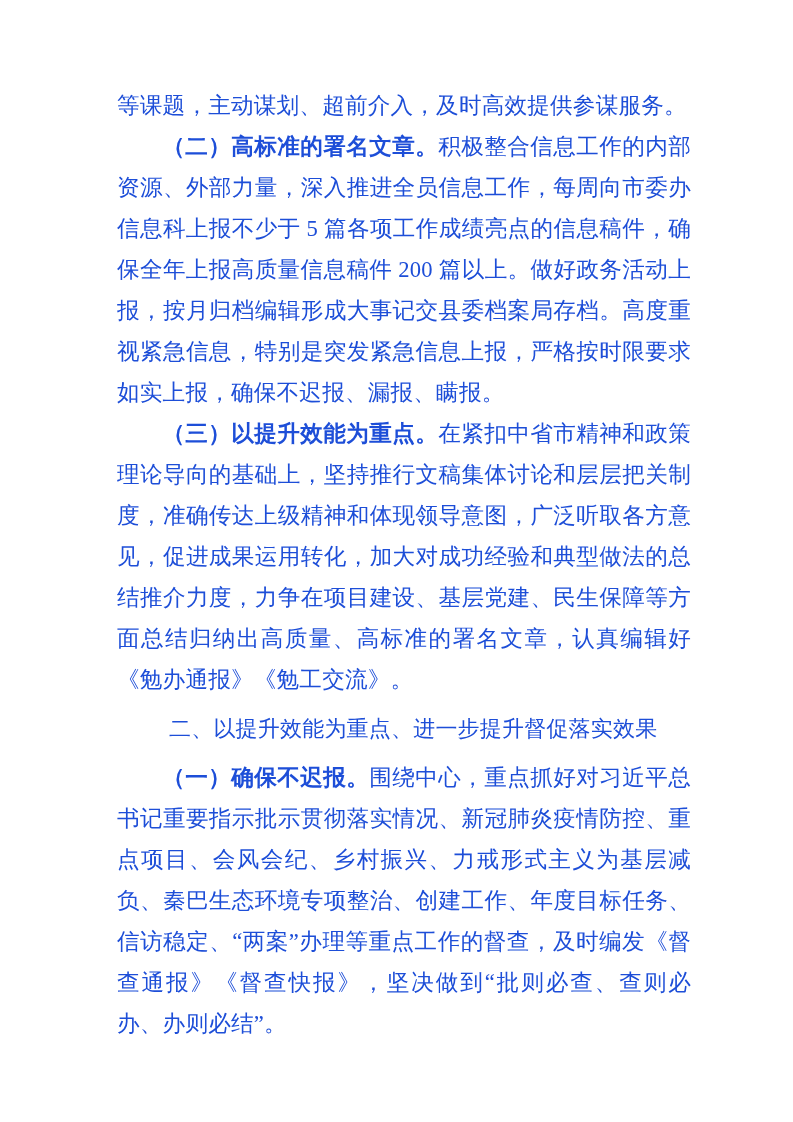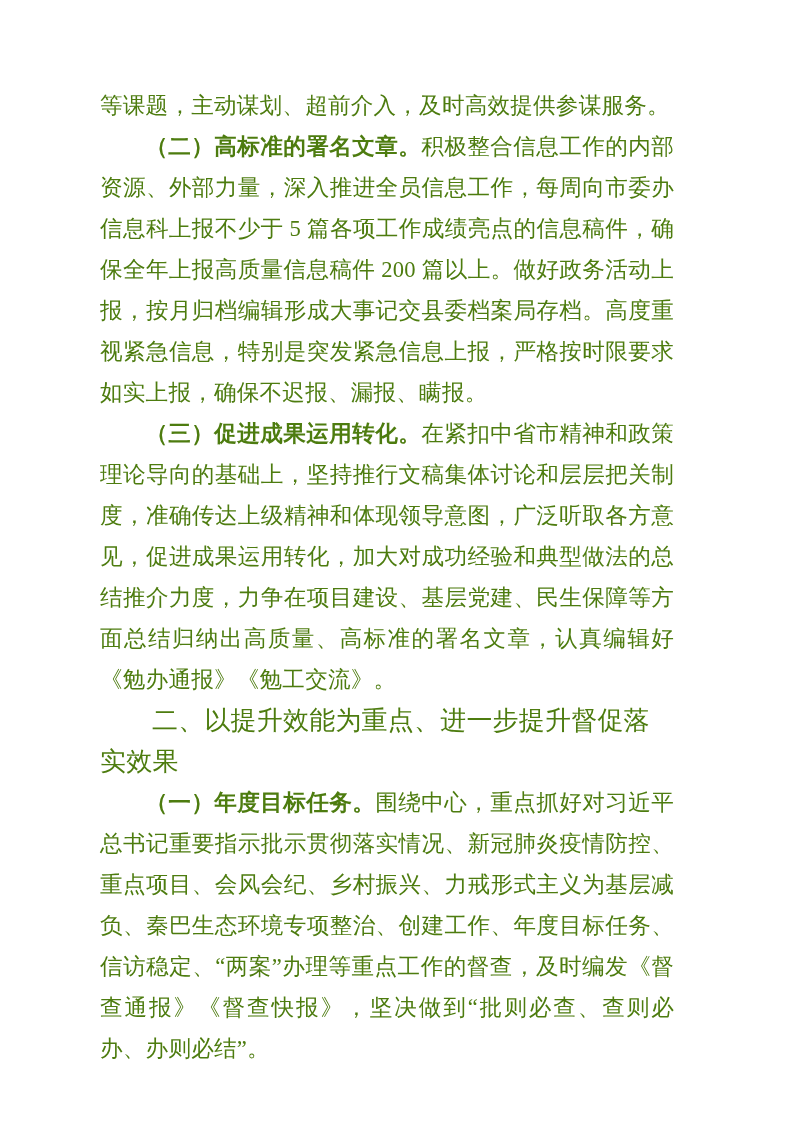--- a/index.html
+++ b/index.html
@@ -10,66 +10,66 @@
   .page {
     position: relative;
     width: 793px;
     height: 1122px;
     background: #ffffff;
     overflow: hidden;
     font-family: "Liberation Serif", "DejaVu Serif", serif;
   }
   .content {
     position: absolute;
-    left: 100px;
+    left: 117px;
     top: 85px;
     width: 574px;
-    color: #4d7c0f;
+    color: #1d4ed8;
   }
   .para {
     margin: 0;
     font-size: 22.6px;
     line-height: 41px;
     text-align: justify;
     letter-spacing: 0.2px;
   }
   .para.indent {
     text-indent: 2em;
   }
   .lead {
     font-weight: 700;
   }
   .section-heading {
-    margin: 0;
-    font-size: 26px;
+    margin: 8px;
+    font-size: 22px;
     line-height: 41px;
     text-indent: 2em;
     letter-spacing: 0.2px;
   }
 </style>
 </head>
 <body>
 
 <div class="page">
   <div class="content">
 
     <p class="para">
       <span>等课题，主动谋划、超前介入，及时高效提供参谋服务。</span>
     </p>
 
     <p class="para indent">
       <span class="lead">（二）高标准的署名文章。</span><span>积极整合信息工作的内部资源、外部力量，深入推进全员信息工作，每周向市委办信息科上报不少于 5 篇各项工作成绩亮点的信息稿件，确保全年上报高质量信息稿件 200 篇以上。做好政务活动上报，按月归档编辑形成大事记交县委档案局存档。高度重视紧急信息，特别是突发紧急信息上报，严格按时限要求如实上报，确保不迟报、漏报、瞒报。</span>
     </p>
 
     <p class="para indent">
-      <span class="lead">（三）促进成果运用转化。</span><span>在紧扣中省市精神和政策理论导向的基础上，坚持推行文稿集体讨论和层层把关制度，准确传达上级精神和体现领导意图，广泛听取各方意见，促进成果运用转化，加大对成功经验和典型做法的总结推介力度，力争在项目建设、基层党建、民生保障等方面总结归纳出高质量、高标准的署名文章，认真编辑好《勉办通报》《勉工交流》。</span>
+      <span class="lead">（三）以提升效能为重点。</span><span>在紧扣中省市精神和政策理论导向的基础上，坚持推行文稿集体讨论和层层把关制度，准确传达上级精神和体现领导意图，广泛听取各方意见，促进成果运用转化，加大对成功经验和典型做法的总结推介力度，力争在项目建设、基层党建、民生保障等方面总结归纳出高质量、高标准的署名文章，认真编辑好《勉办通报》《勉工交流》。</span>
     </p>
 
     <p class="section-heading">
       <span>二、以提升效能为重点、进一步提升督促落实效果</span>
     </p>
 
     <p class="para indent">
-      <span class="lead">（一）年度目标任务。</span><span>围绕中心，重点抓好对习近平总书记重要指示批示贯彻落实情况、新冠肺炎疫情防控、重点项目、会风会纪、乡村振兴、力戒形式主义为基层减负、秦巴生态环境专项整治、创建工作、年度目标任务、信访稳定、“两案”办理等重点工作的督查，及时编发《督查通报》《督查快报》，坚决做到“批则必查、查则必办、办则必结”。</span>
+      <span class="lead">（一）确保不迟报。</span><span>围绕中心，重点抓好对习近平总书记重要指示批示贯彻落实情况、新冠肺炎疫情防控、重点项目、会风会纪、乡村振兴、力戒形式主义为基层减负、秦巴生态环境专项整治、创建工作、年度目标任务、信访稳定、“两案”办理等重点工作的督查，及时编发《督查通报》《督查快报》，坚决做到“批则必查、查则必办、办则必结”。</span>
     </p>
 
   </div>
 </div>
 
 </body></html>

